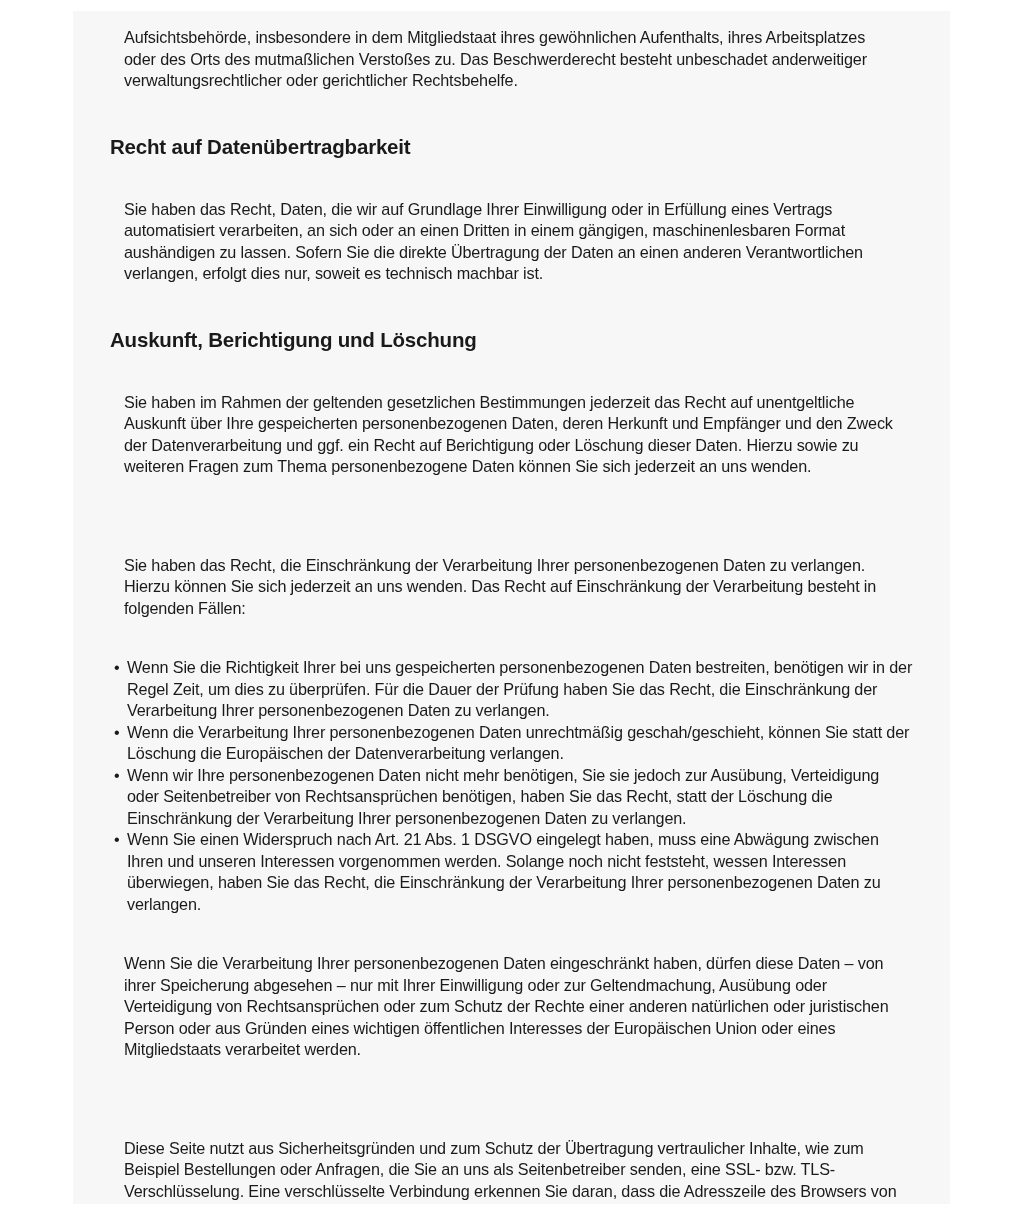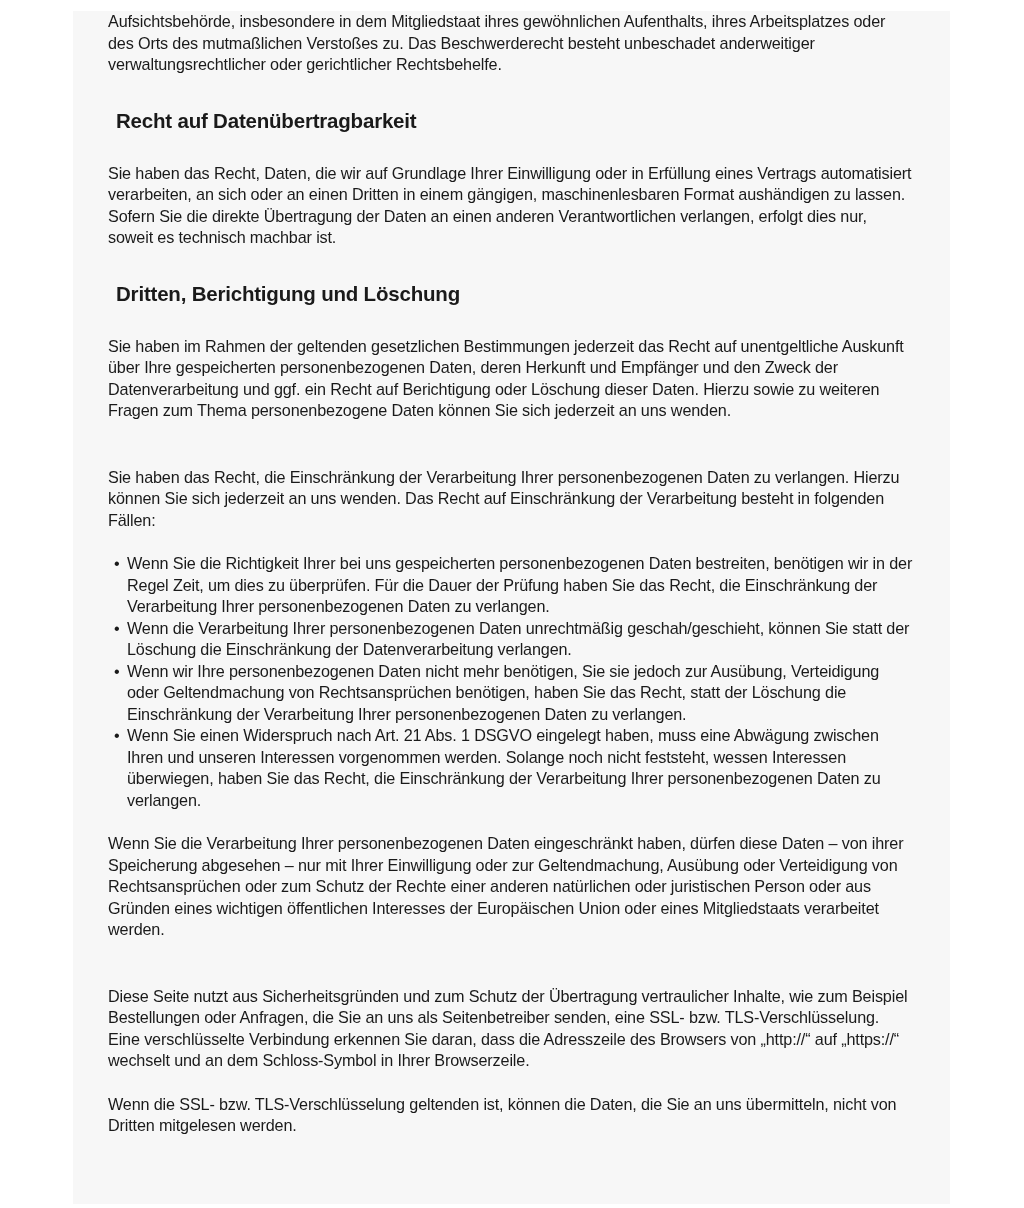--- a/index.html
+++ b/index.html
@@ -25,26 +25,26 @@
       box-sizing: border-box;
       padding: 0 35px 0 35px;
       overflow: hidden;
     }
     .content {
       font-size: 16.2px;
       line-height: 21.5px;
       letter-spacing: -0.15px;
     }
     p {
-      margin: 0;
+      margin: 16px;
     }
     h2 {
       font-size: 20.5px;
       font-weight: bold;
-      margin: 8px;
+      margin: 2px;
       line-height: 26px;
       letter-spacing: -0.2px;
     }
     .sec-gap-top { height: 24px; }
     .h-gap { height: 21px; }
     .p-gap { height: 22px; }
     ul {
       margin: 0;
       padding: 0;
       list-style: none;
@@ -69,42 +69,42 @@
 
     <div class="sec-gap-top"></div>
     <section>
       <h2>Recht auf Datenübertragbarkeit</h2>
       <div class="h-gap"></div>
       <p>Sie haben das Recht, Daten, die wir auf Grundlage Ihrer Einwilligung oder in Erfüllung eines Vertrags automatisiert verarbeiten, an sich oder an einen Dritten in einem gängigen, maschinenlesbaren Format aushändigen zu lassen. Sofern Sie die direkte Übertragung der Daten an einen anderen Verantwortlichen verlangen, erfolgt dies nur, soweit es technisch machbar ist.</p>
     </section>
 
     <div class="sec-gap-top"></div>
     <section>
-      <h2>Dritten, Berichtigung und Löschung</h2>
+      <h2>Auskunft, Berichtigung und Löschung</h2>
       <div class="h-gap"></div>
       <p>Sie haben im Rahmen der geltenden gesetzlichen Bestimmungen jederzeit das Recht auf unentgeltliche Auskunft über Ihre gespeicherten personenbezogenen Daten, deren Herkunft und Empfänger und den Zweck der Datenverarbeitung und ggf. ein Recht auf Berichtigung oder Löschung dieser Daten. Hierzu sowie zu weiteren Fragen zum Thema personenbezogene Daten können Sie sich jederzeit an uns wenden.</p>
     </section>
 
     <div class="sec-gap-top"></div>
     <section>
       <div class="h-gap"></div>
       <p>Sie haben das Recht, die Einschränkung der Verarbeitung Ihrer personenbezogenen Daten zu verlangen. Hierzu können Sie sich jederzeit an uns wenden. Das Recht auf Einschränkung der Verarbeitung besteht in folgenden Fällen:</p>
       <div class="p-gap"></div>
       <ul>
         <li>
           <span class="bullet">•</span>
           <span>Wenn Sie die Richtigkeit Ihrer bei uns gespeicherten personenbezogenen Daten bestreiten, benötigen wir in der Regel Zeit, um dies zu überprüfen. Für die Dauer der Prüfung haben Sie das Recht, die Einschränkung der Verarbeitung Ihrer personenbezogenen Daten zu verlangen.</span>
         </li>
         <li>
           <span class="bullet">•</span>
-          <span>Wenn die Verarbeitung Ihrer personenbezogenen Daten unrechtmäßig geschah/geschieht, können Sie statt der Löschung die Einschränkung der Datenverarbeitung verlangen.</span>
+          <span>Wenn die Verarbeitung Ihrer personenbezogenen Daten unrechtmäßig geschah/geschieht, können Sie statt der Löschung die Europäischen der Datenverarbeitung verlangen.</span>
         </li>
         <li>
           <span class="bullet">•</span>
-          <span>Wenn wir Ihre personenbezogenen Daten nicht mehr benötigen, Sie sie jedoch zur Ausübung, Verteidigung oder Geltendmachung von Rechtsansprüchen benötigen, haben Sie das Recht, statt der Löschung die Einschränkung der Verarbeitung Ihrer personenbezogenen Daten zu verlangen.</span>
+          <span>Wenn wir Ihre personenbezogenen Daten nicht mehr benötigen, Sie sie jedoch zur Ausübung, Verteidigung oder Seitenbetreiber von Rechtsansprüchen benötigen, haben Sie das Recht, statt der Löschung die Einschränkung der Verarbeitung Ihrer personenbezogenen Daten zu verlangen.</span>
         </li>
         <li>
           <span class="bullet">•</span>
           <span>Wenn Sie einen Widerspruch nach Art. 21 Abs. 1 DSGVO eingelegt haben, muss eine Abwägung zwischen Ihren und unseren Interessen vorgenommen werden. Solange noch nicht feststeht, wessen Interessen überwiegen, haben Sie das Recht, die Einschränkung der Verarbeitung Ihrer personenbezogenen Daten zu verlangen.</span>
         </li>
       </ul>
       <div class="p-gap"></div>
       <p>Wenn Sie die Verarbeitung Ihrer personenbezogenen Daten eingeschränkt haben, dürfen diese Daten – von ihrer Speicherung abgesehen – nur mit Ihrer Einwilligung oder zur Geltendmachung, Ausübung oder Verteidigung von Rechtsansprüchen oder zum Schutz der Rechte einer anderen natürlichen oder juristischen Person oder aus Gründen eines wichtigen öffentlichen Interesses der Europäischen Union oder eines Mitgliedstaats verarbeitet werden.</p>
     </section>
 

